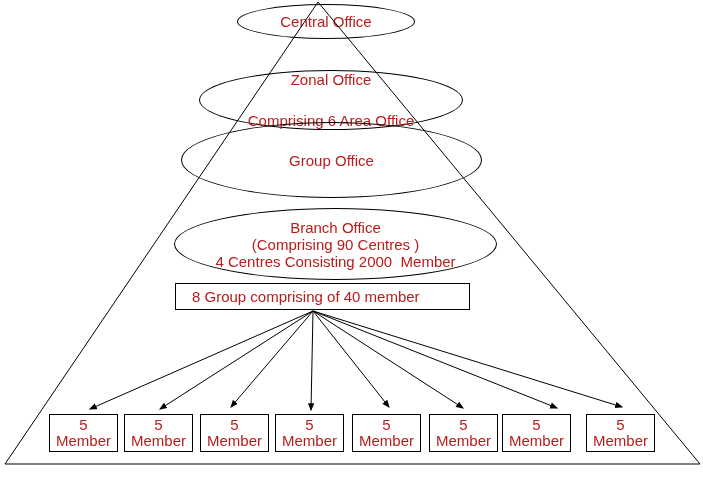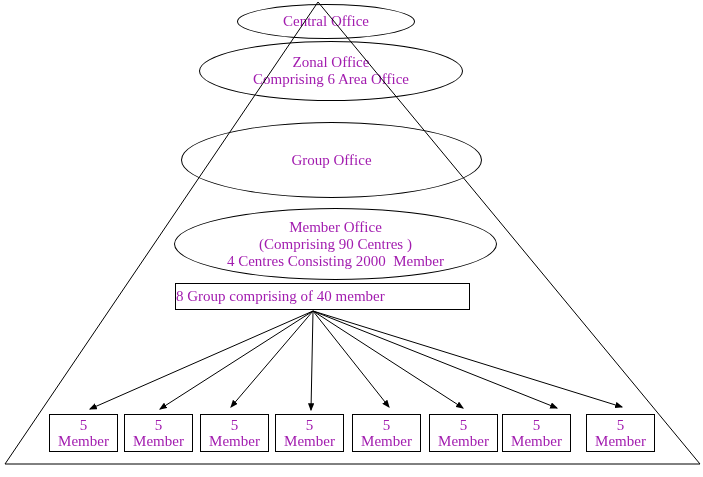--- a/index.html
+++ b/index.html
@@ -1,50 +1,50 @@
 <!DOCTYPE html>
 <html><head>
 <meta charset="utf-8">
 <style>
   html,body{margin:0;padding:0;background:#ffffff;}
   .canvas{
     position:relative;
     width:703px;height:477px;
     background:#ffffff;
-    font-family:Liberation Serif, serif;
-    color:#a21caf;
+    font-family:Liberation Sans, sans-serif;
+    color:#b91c1c;
     overflow:hidden;
     border-radius:23px;
   }
   svg.overlay{
     position:absolute;left:0;top:0;width:703px;height:477px;
     pointer-events:none;
   }
   .ellipse{
     position:absolute;
     border:1px solid #000000;
     border-radius:50%;
     display:flex;flex-direction:column;
     align-items:center;justify-content:center;
     text-align:center;
     font-size:15px;line-height:17px;
     background:transparent;
   }
   .ellipse .txt{white-space:pre;}
   .e1{left:237px;top:4px;width:176px;height:33px;}
-  .e2{left:199px;top:41px;width:262px;height:58px;}
+  .e2{left:199px;top:70px;width:262px;height:58px;justify-content:space-between;}
   .e3{left:181px;top:122px;width:299px;height:74px;}
   .e4{left:174px;top:208px;width:321px;height:70px;}
   .group-box{
     position:absolute;
     left:175px;top:283px;width:295px;height:27px;
     border:1px solid #000000;
     box-sizing:border-box;
     display:flex;align-items:center;
-    padding-left:0;
+    padding-left:16px;
     font-size:15px;
     background:#ffffff;
   }
   .member-box{
     position:absolute;
     top:414px;width:69px;height:38px;
     border:1px solid #000000;
     box-sizing:border-box;
     display:flex;flex-direction:column;
     align-items:center;justify-content:center;
@@ -67,21 +67,21 @@
   <div class="ellipse e2">
     <div class="txt">Zonal Office</div>
     <div class="txt">Comprising 6 Area Office</div>
   </div>
 
   <div class="ellipse e3">
     <div class="txt">Group Office</div>
   </div>
 
   <div class="ellipse e4">
-    <div class="txt">Member Office</div>
+    <div class="txt">Branch Office</div>
     <div class="txt">(Comprising 90 Centres )</div>
     <div class="txt">4 Centres Consisting 2000  Member</div>
   </div>
 
   <div class="group-box">
     <span>8 Group comprising of 40 member</span>
   </div>
 
   <div class="member-box mb1">
     <div>5</div>

